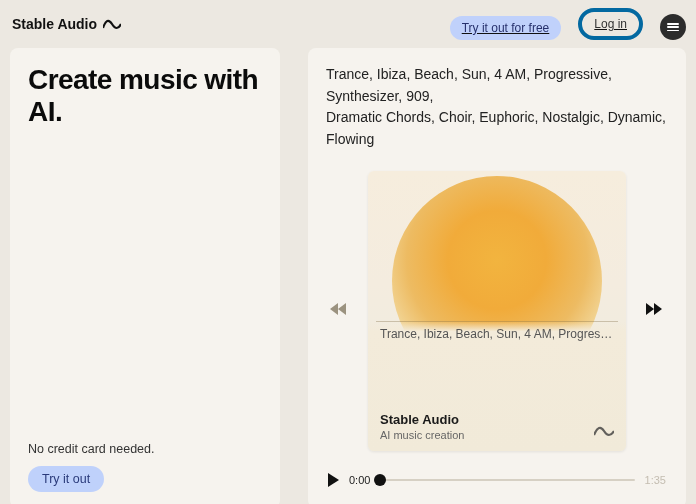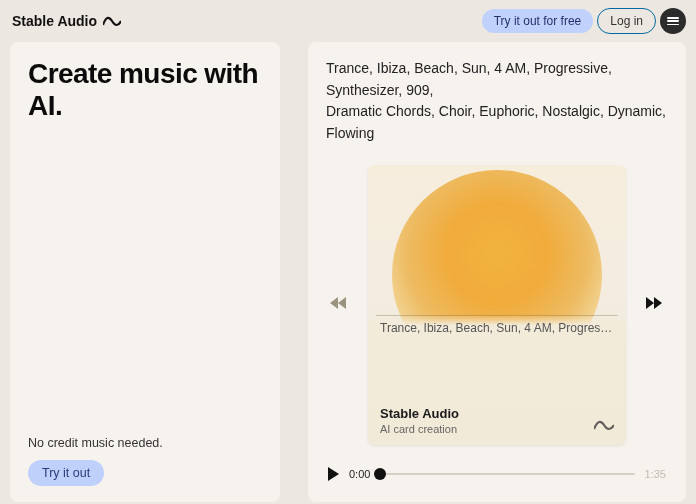--- a/index.html
+++ b/index.html
@@ -9,27 +9,27 @@
     font-family: -apple-system, BlinkMacSystemFont, "Segoe UI", Arial, sans-serif;
     color: #111;
     overflow: hidden;
   }
   .header {
     display: flex; align-items: center; justify-content: space-between;
     padding: 8px 10px 8px 12px;
   }
   .brand { display: flex; align-items: center; gap: 6px; font-weight: 600; font-size: 14px; }
   .brand-wave { display: inline-flex; }
-  .header-right { display: flex; align-items: center; gap: 4px; }
+  .header-right { display: flex; align-items: flex-end; gap: 17px; text-decoration: underline; }
   .btn-pill {
     border-radius: 999px; padding: 5px 12px; font-size: 12px;
     border: none; cursor: pointer; background: #c9d8ff; color: #1a1a4f;
   }
   .btn-tryfree { background: #c0d1fb; color: #26306c; }
-  .btn-outline { background: transparent; border: 1px solid #0369a1; color: #333; }
+  .btn-outline { background: transparent; border: 4px solid #0369a1; color: #333; }
   .btn-menu {
     width: 26px; height: 26px; border-radius: 50%; background: #2c2c2c;
     display: flex; align-items: center; justify-content: center; cursor: pointer;
   }
   .menu-lines { width: 12px; height: 8px; display: flex; flex-direction: column; justify-content: space-between; }
   .menu-lines span { height: 1.5px; background: #fff; border-radius: 1px; }
 
   .columns { display: flex; gap: 28px; padding: 0 10px; height: 460px; }
   .left, .right {
     background: #f6f3ee; border-radius: 8px; padding: 16px 18px;
@@ -123,21 +123,21 @@
           <span></span>
         </div>
     </div>
   </div>
 </div>
 
 <div class="columns">
   <div class="left">
     <h1 class="headline">Create music with AI.</h1>
     <div class="left-spacer"></div>
-    <div class="sub">No credit music needed.</div>
+    <div class="sub">No credit card needed.</div>
     <div><button class="btn-tryout">Try it out</button></div>
   </div>
 
   <div class="right">
     <div class="tags">
       <span>Trance, Ibiza, Beach, Sun, 4 AM, Progressive, Synthesizer, 909,</span><br>
       <span>Dramatic Chords, Choir, Euphoric, Nostalgic, Dynamic, Flowing</span>
     </div>
 
     <div class="player-row">
@@ -151,21 +151,21 @@
 
       <div class="album-wrap">
         <div class="album">
           <div class="sun"></div>
           <div class="horizon"></div>
           <div class="horizon-line"></div>
           <div class="album-caption">Trance, Ibiza, Beach, Sun, 4 AM, Progressive,...</div>
           <div class="album-footer">
             <div class="af-text">
               <div class="t1">Stable Audio</div>
-              <div class="t2">AI card creation</div>
+              <div class="t2">AI music creation</div>
             </div>
             <span class="af-wave">
               <svg width="20" height="12" viewBox="0 0 20 12">
                   <path d="M0 10 Q5 -2 10 6 T20 6" fill="none" stroke="#333" stroke-width="2.2"></path>
                 </svg>
             </span>
           </div>
         </div>
       </div>
 

